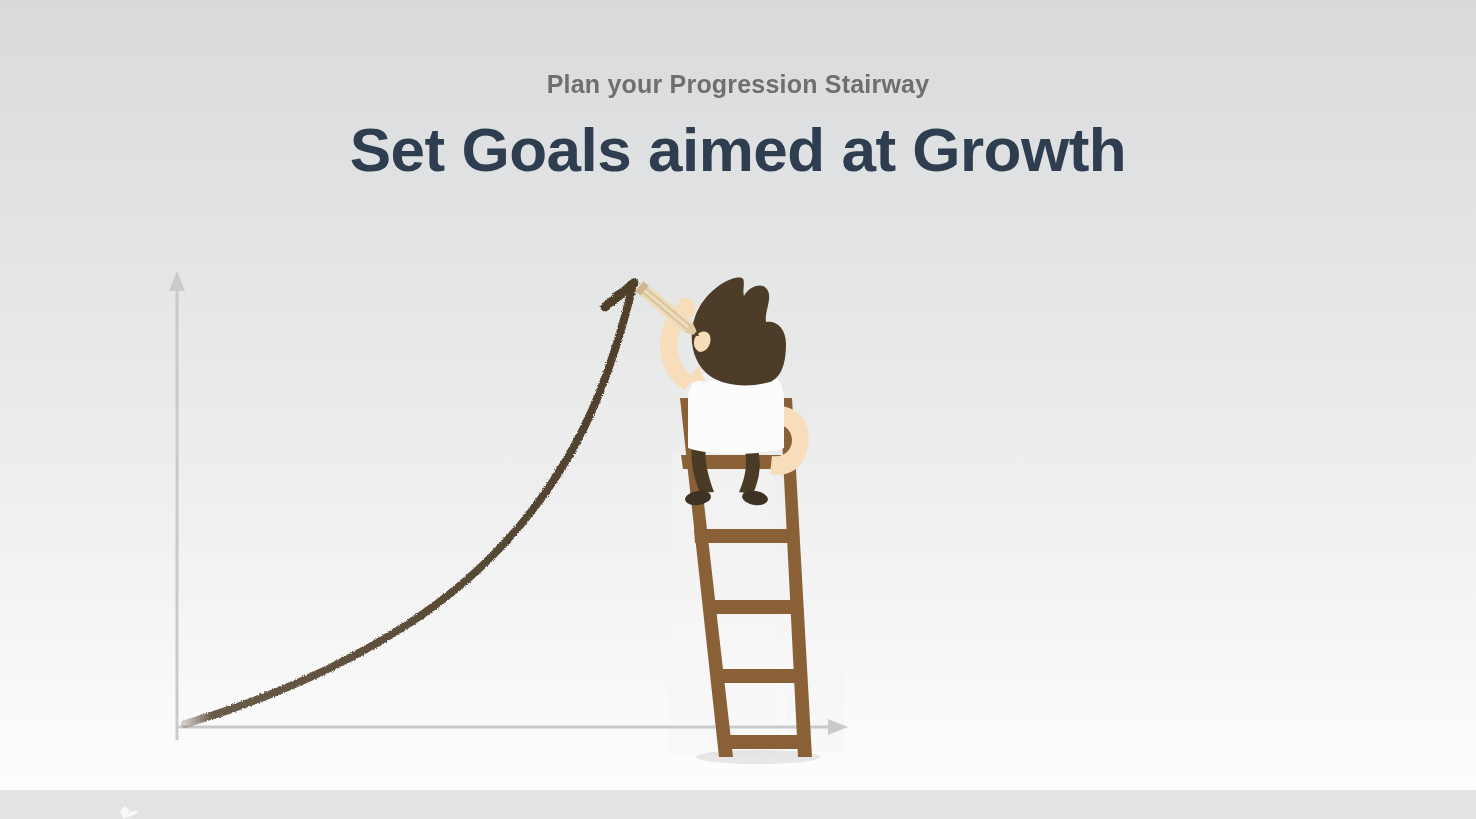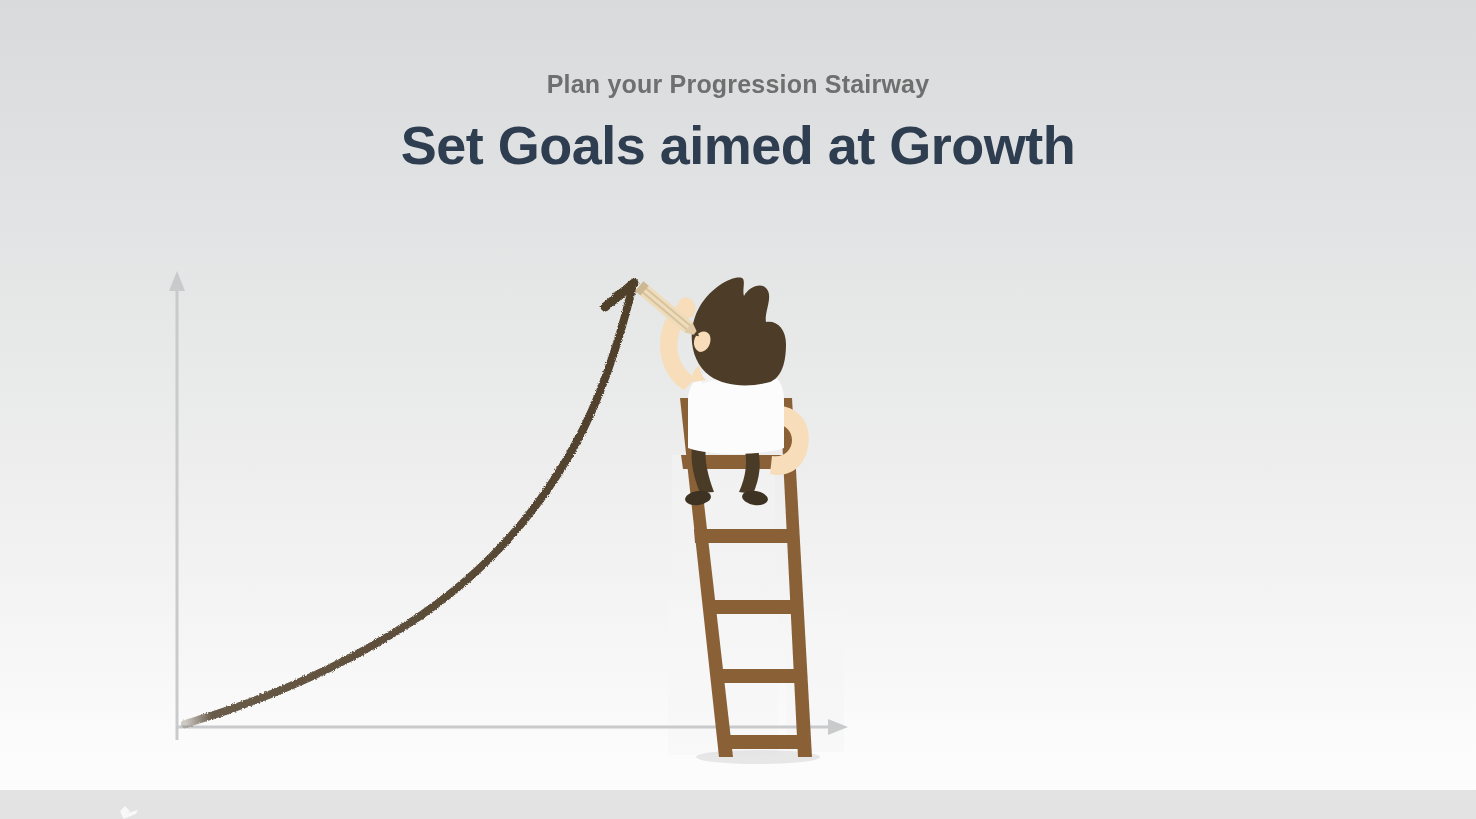--- a/index.html
+++ b/index.html
@@ -31,21 +31,21 @@
     font-weight: bold;
     letter-spacing: 0.2px;
     color: #6f6f6f;
   }
   .headline {
     position: absolute;
     top: 114px;
     left: 0;
     width: 1476px;
     text-align: center;
-    font-size: 54px;
+    font-size: 62px;
     font-weight: bold;
     letter-spacing: -0.5px;
     color: #2e3d4f;
   }
 
   
   .question {
     position: absolute;
     top: 333px;
     left: 838px;

